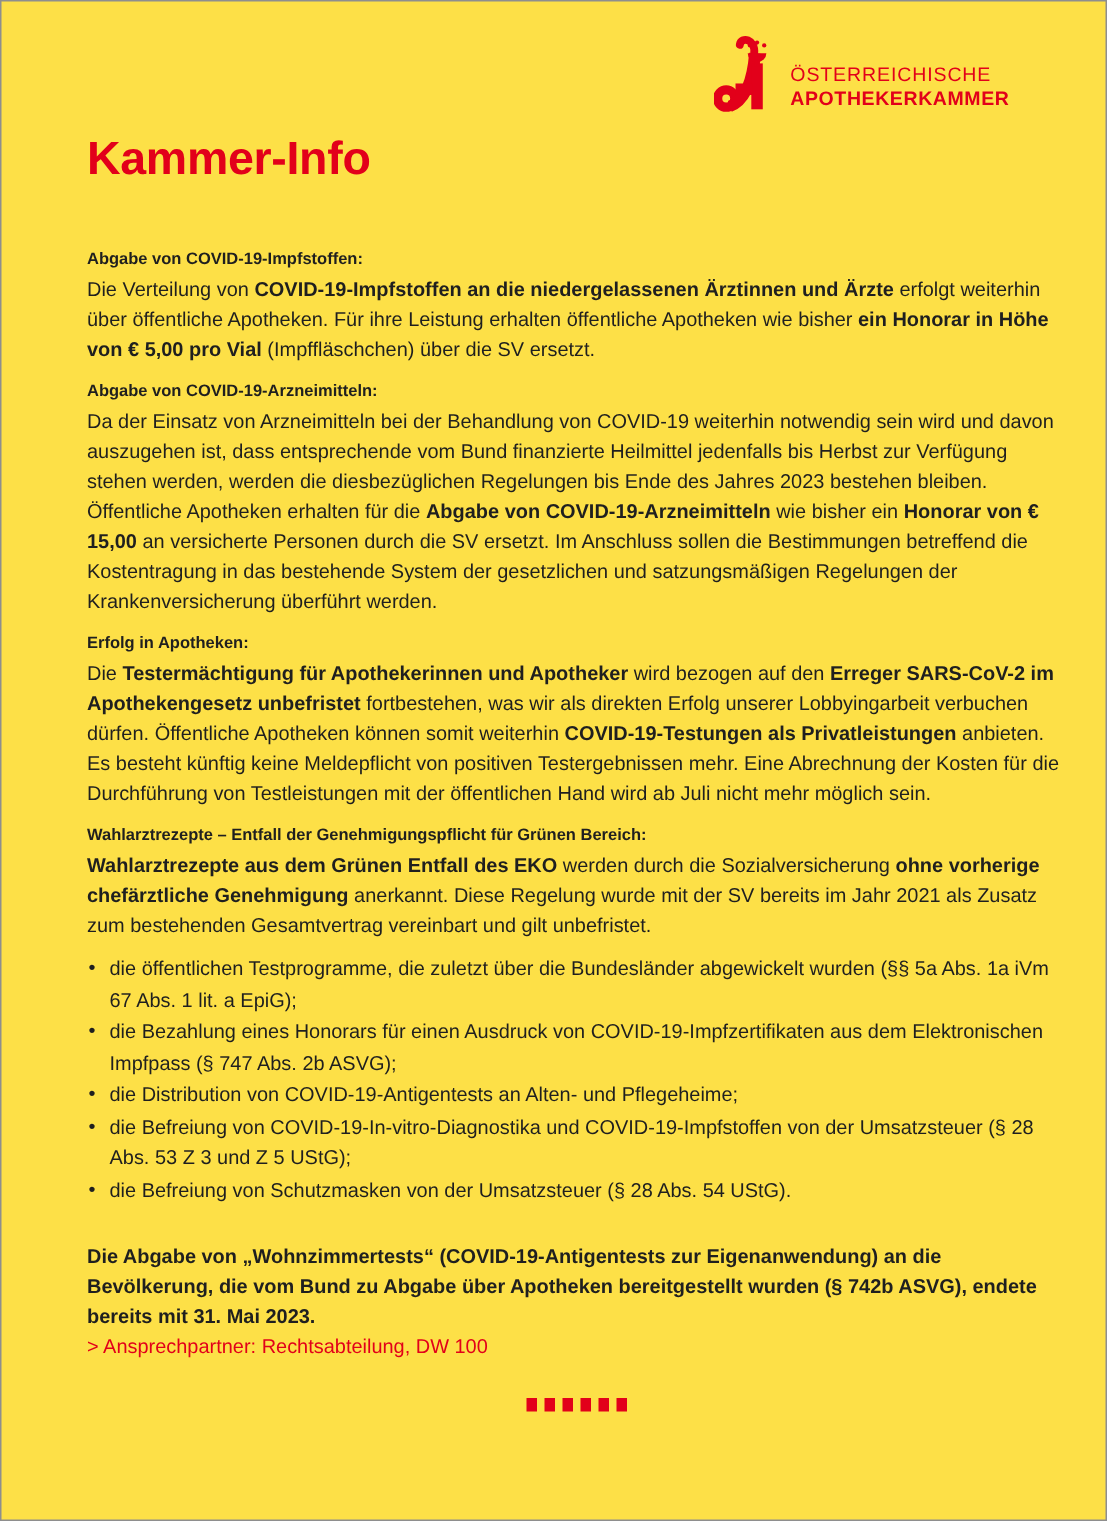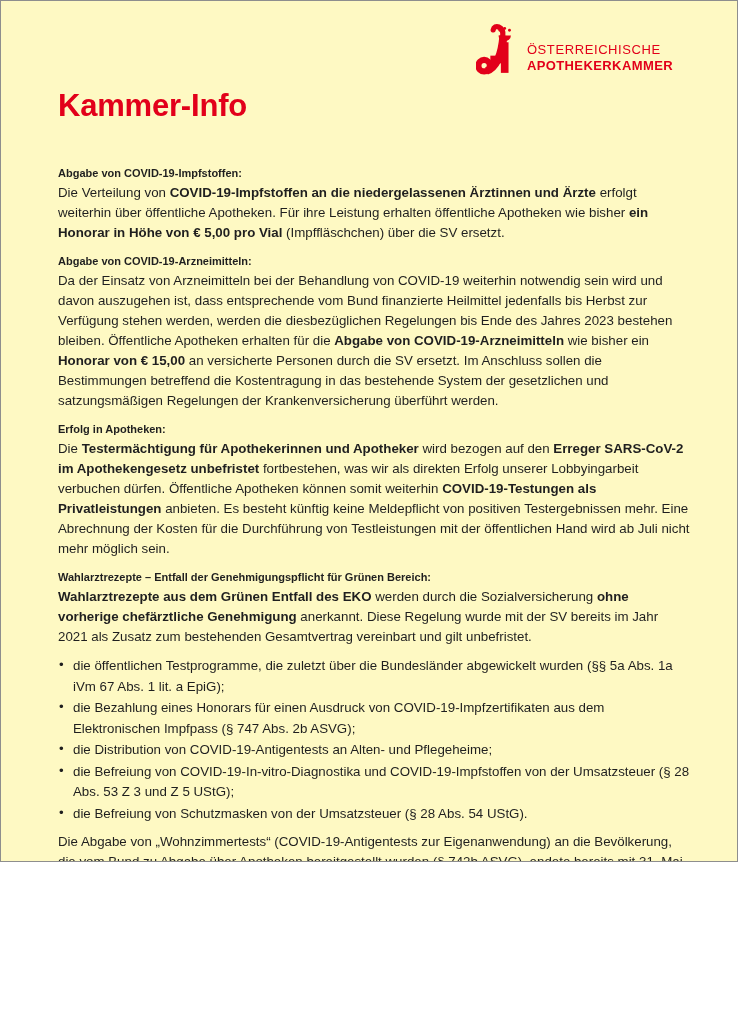--- a/index.html
+++ b/index.html
@@ -1,42 +1,42 @@
 <!DOCTYPE html>
 <html><head>
 <meta charset="utf-8">
 <style>
   html, body { margin: 0; padding: 0; background: #ffffff; }
   .page {
     position: relative;
-    width: 738px; height: 862px;
+    width: 738px; height: 1014px;
     box-sizing: border-box;
     border: 1px solid #8e8e8e;
-    background: #fef9c3;
+    background: #fde047;
     font-family: "Liberation Sans", sans-serif;
     color: #1f1f1f;
     overflow: hidden;
   }
   .header { display: flex; justify-content: flex-end; align-items: flex-start; padding: 20px 64px 0 0; height: 74px; box-sizing: border-box; }
   .brand { display: flex; align-items: flex-end; gap: 7px; }
   .brand svg { display: block; }
   .brand-text { color: var(--red); font-size: 13px; line-height: 16px; padding-bottom: 1px; }
   .brand-line1 { font-weight: normal; letter-spacing: 0.6px; }
   .brand-line2 { font-weight: bold; letter-spacing: 0.4px; }
-  .content { padding: 0 46px 0 57px; }
+  .content { padding: 0 26px 0 57px; }
   h1.title { margin: 14px 0 0 0; font-size: 31px; line-height: 34px; color: var(--red); font-weight: bold; letter-spacing: -0.2px; }
   .body { margin-top: 40px; font-size: 13.3px; line-height: 20px; }
   .section { margin: 0 0 8px 0; }
   h2.sec-heading { font-size: 11px; line-height: 20px; font-weight: bold; margin: 0; }
   p { margin: 0; }
   .bold, .runs .bold { font-weight: bold; }
   ul.measures { list-style: none; margin: 9px 0 0 0; padding: 0; }
   ul.measures li { position: relative; padding-left: 15px; line-height: 20.5px; margin-bottom: 1px; }
   ul.measures li::before { content: "\2022"; position: absolute; left: 1px; top: -1px; }
-  .closing { margin-top: 8px; }
+  .closing { margin-top: 24px; font-weight: bold; }
   .contact { color: var(--red); }
   .separator { margin-top: 24px; display: flex; justify-content: center; gap: 5px; }
   .separator .sq { width: 7px; height: 9px; background: var(--red); display: block; }
 </style>
 </head>
 <body>
 
 <div class="page" style="--red: #e2001a; color: rgb(31, 31, 31); border-color: rgb(142, 142, 142);">
 
   <div class="header">

